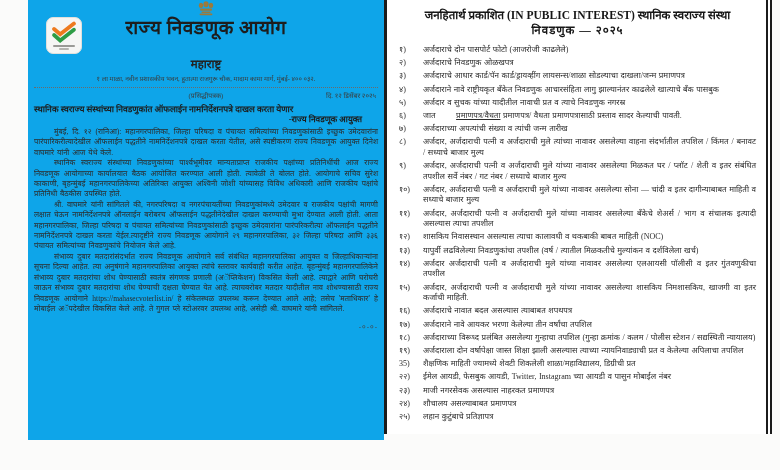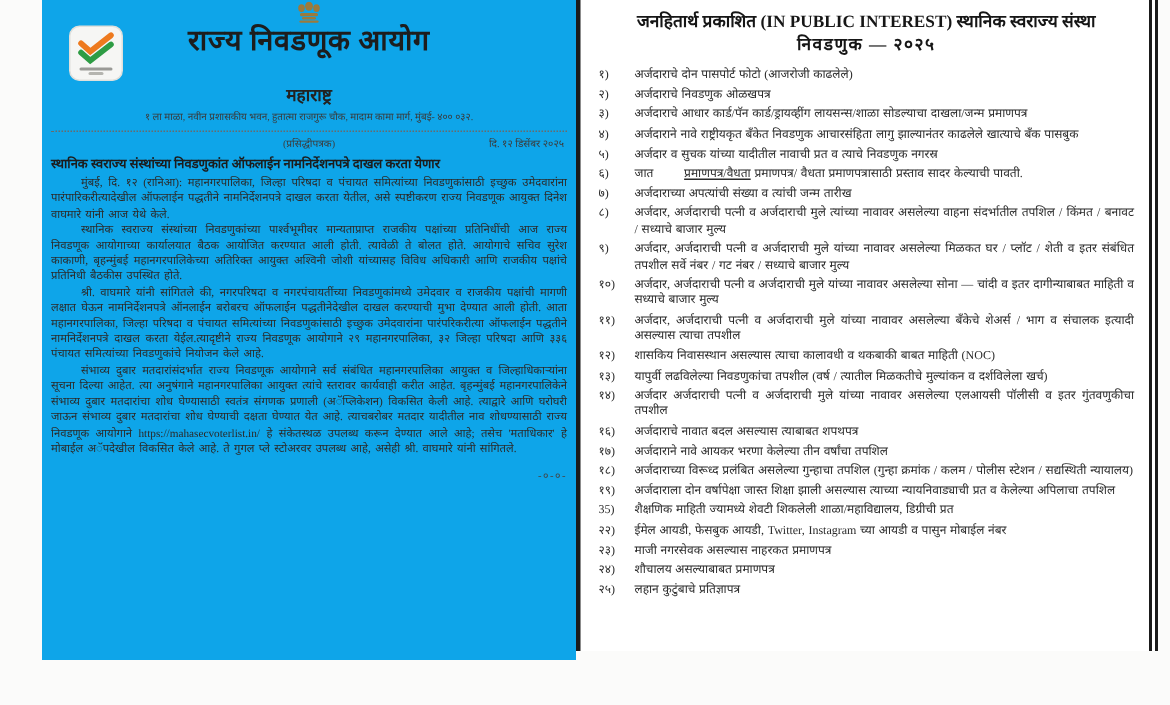--- a/index.html
+++ b/index.html
@@ -98,20 +98,21 @@
     <div class="org-address">१ ला माळा, नवीन प्रशासकीय भवन, हुतात्मा राजगुरू चौक, मादाम कामा मार्ग, मुंबई- ४०० ०३२.</div>
     <hr class="dotted-rule">
   </div>
 
   <div class="meta-row">
     <span class="meta-doc-type">(प्रसिद्धीपत्रक)</span>
     <span class="meta-date">दि. १२ डिसेंबर २०२५</span>
   </div>
 
   <div class="lp-headline">स्थानिक स्वराज्य संस्थांच्या निवडणुकांत ऑफलाईन नामनिर्देशनपत्रे दाखल करता येणार</div>
+  <div class="lp-byline">-राज्य निवडणूक आयुक्त</div>
 
   <div class="lp-body" id="lp-paragraphs">
       <p>मुंबई, दि. १२ (रानिआ): महानगरपालिका, जिल्हा परिषदा व पंचायत समित्यांच्या निवडणुकांसाठी इच्छुक उमेदवारांना पारंपारिकरीत्यादेखील ऑफलाईन पद्धतीने नामनिर्देशनपत्रे दाखल करता येतील, असे स्पष्टीकरण राज्य निवडणूक आयुक्त दिनेश वाघमारे यांनी आज येथे केले.</p>
       <p>स्थानिक स्वराज्य संस्थांच्या निवडणुकांच्या पार्श्वभूमीवर मान्यताप्राप्त राजकीय पक्षांच्या प्रतिनिधींची आज राज्य निवडणूक आयोगाच्या कार्यालयात बैठक आयोजित करण्यात आली होती. त्यावेळी ते बोलत होते. आयोगाचे सचिव सुरेश काकाणी, बृहन्मुंबई महानगरपालिकेच्या अतिरिक्त आयुक्त अश्विनी जोशी यांच्यासह विविध अधिकारी आणि राजकीय पक्षांचे प्रतिनिधी बैठकीस उपस्थित होते.</p>
       <p>श्री. वाघमारे यांनी सांगितले की, नगरपरिषदा व नगरपंचायतींच्या निवडणुकांमध्ये उमेदवार व राजकीय पक्षांची मागणी लक्षात घेऊन नामनिर्देशनपत्रे ऑनलाईन बरोबरच ऑफलाईन पद्धतीनेदेखील दाखल करण्याची मुभा देण्यात आली होती. आता महानगरपालिका, जिल्हा परिषदा व पंचायत समित्यांच्या निवडणुकांसाठी इच्छुक उमेदवारांना पारंपरिकरीत्या ऑफलाईन पद्धतीने नामनिर्देशनपत्रे दाखल करता येईल.त्यादृष्टीने राज्य निवडणूक आयोगाने २९ महानगरपालिका, ३२ जिल्हा परिषदा आणि ३३६ पंचायत समित्यांच्या निवडणुकांचे नियोजन केले आहे.</p>
       <p>संभाव्य दुबार मतदारांसंदर्भात राज्य निवडणूक आयोगाने सर्व संबंधित महानगरपालिका आयुक्त व जिल्हाधिकाऱ्यांना सूचना दिल्या आहेत. त्या अनुषंगाने महानगरपालिका आयुक्त त्यांचे स्तरावर कार्यवाही करीत आहेत. बृहन्मुंबई महानगरपालिकेने संभाव्य दुबार मतदारांचा शोध घेण्यासाठी स्वतंत्र संगणक प्रणाली (अॅप्लिकेशन) विकसित केली आहे. त्याद्वारे आणि घरोघरी जाऊन संभाव्य दुबार मतदारांचा शोध घेण्याची दक्षता घेण्यात येत आहे. त्याचबरोबर मतदार यादीतील नाव शोधण्यासाठी राज्य निवडणूक आयोगाने https://mahasecvoterlist.in/ हे संकेतस्थळ उपलब्ध करून देण्यात आले आहे; तसेच 'मताधिकार' हे मोबाईल अॅपदेखील विकसित केले आहे. ते गुगल प्ले स्टोअरवर उपलब्ध आहे, असेही श्री. वाघमारे यांनी सांगितले.</p>
     </div>
 
   <div class="end-mark">-०-०-</div>
 </div>
@@ -172,20 +173,24 @@
       </div>
       <div class="rp-item">
         <span class="num">१३)</span>
         <span class="txt">यापुर्वी लढविलेल्या निवडणुकांचा तपशील (वर्ष / त्यातील मिळकतीचे मुल्यांकन व दर्शविलेला खर्च)</span>
       </div>
       <div class="rp-item">
         <span class="num">१४)</span>
         <span class="txt">अर्जदार अर्जदाराची पत्नी व अर्जदाराची मुले यांच्या नावावर असलेल्या एलआयसी पॉलीसी व इतर गुंतवणुकीचा तपशील</span>
       </div>
       <div class="rp-item">
+        <span class="num">१५)</span>
+        <span class="txt">अर्जदार, अर्जदाराची पत्नी व अर्जदाराची मुले यांच्या नावावर असलेल्या शासकिय निमशासकिय, खाजगी वा इतर कर्जाची माहिती.</span>
+      </div>
+      <div class="rp-item">
         <span class="num">१६)</span>
         <span class="txt">अर्जदाराचे नावात बदल असल्यास त्याबाबत शपथपत्र</span>
       </div>
       <div class="rp-item">
         <span class="num">१७)</span>
         <span class="txt">अर्जदाराने नावे आयकर भरणा केलेल्या तीन वर्षांचा तपशिल</span>
       </div>
       <div class="rp-item">
         <span class="num">१८)</span>
         <span class="txt">अर्जदाराच्या विरूध्द प्रलंबित असलेल्या गुन्हाचा तपशिल (गुन्हा क्रमांक / कलम / पोलीस स्टेशन / सद्यस्थिती न्यायालय)</span>

